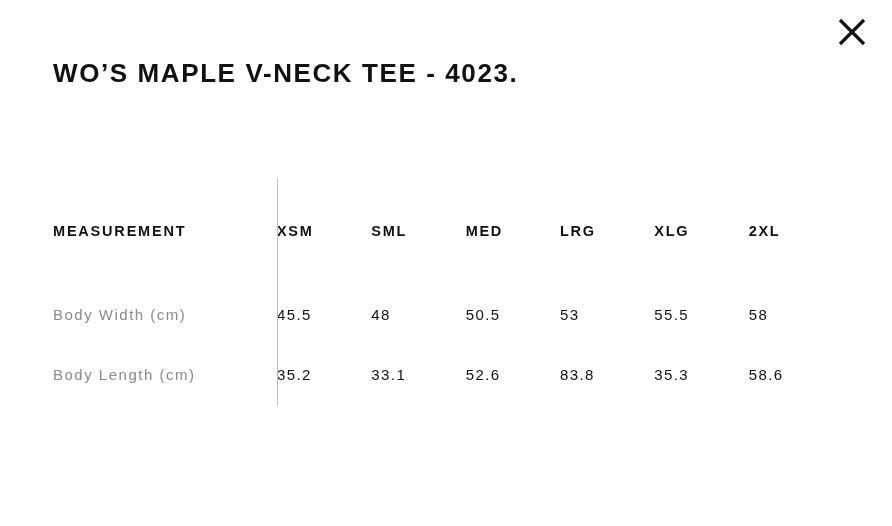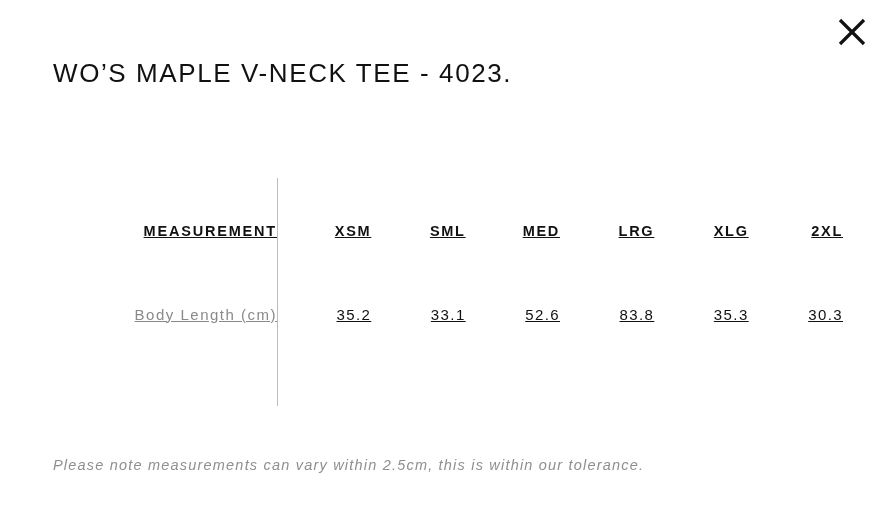--- a/index.html
+++ b/index.html
@@ -39,21 +39,21 @@
   }
   .close-button svg {
     display: block;
   }
 
   .title {
     position: absolute;
     top: 58px;
     left: 53px;
     font-size: 26px;
-    font-weight: normal;
+    font-weight: bold;
     letter-spacing: 1.6px;
     color: #111111;
     margin: 0;
     white-space: nowrap;
   }
 
   .table-wrap {
     position: absolute;
     top: 178px;
     left: 53px;
@@ -71,23 +71,22 @@
 
   table.size-table {
     border-collapse: collapse;
     width: 790px;
     table-layout: fixed;
   }
 
   table.size-table th,
   table.size-table td {
     padding: 0;
-    text-align: right;
+    text-align: left;
     vertical-align: middle;
-    text-decoration: underline;
   }
 
   .col-measure {
     width: 224px;
   }
 
   th.header-cell {
     font-size: 14.5px;
     font-weight: bold;
     letter-spacing: 1.7px;
@@ -152,27 +151,35 @@
           <th class="header-cell">XSM</th>
           <th class="header-cell">SML</th>
           <th class="header-cell">MED</th>
           <th class="header-cell">LRG</th>
           <th class="header-cell">XLG</th>
           <th class="header-cell">2XL</th>
         </tr>
       </thead>
       <tbody>
         <tr>
+          <td class="row-label col-measure">Body Width (cm)</td>
+          <td class="value-cell">45.5</td>
+          <td class="value-cell">48</td>
+          <td class="value-cell">50.5</td>
+          <td class="value-cell">53</td>
+          <td class="value-cell">55.5</td>
+          <td class="value-cell">58</td>
+        </tr>
+        <tr>
           <td class="row-label col-measure">Body Length (cm)</td>
           <td class="value-cell">35.2</td>
           <td class="value-cell">33.1</td>
           <td class="value-cell">52.6</td>
           <td class="value-cell">83.8</td>
           <td class="value-cell">35.3</td>
-          <td class="value-cell">30.3</td>
+          <td class="value-cell">58.6</td>
         </tr>
       </tbody>
     </table>
   </div>
 
-  <div class="note">Please note measurements can vary within 2.5cm, this is within our tolerance.</div>
 
 </div>
 
 </body></html>

